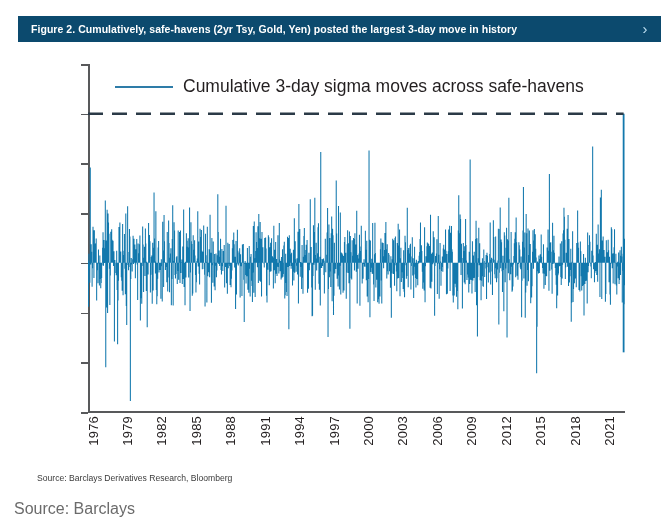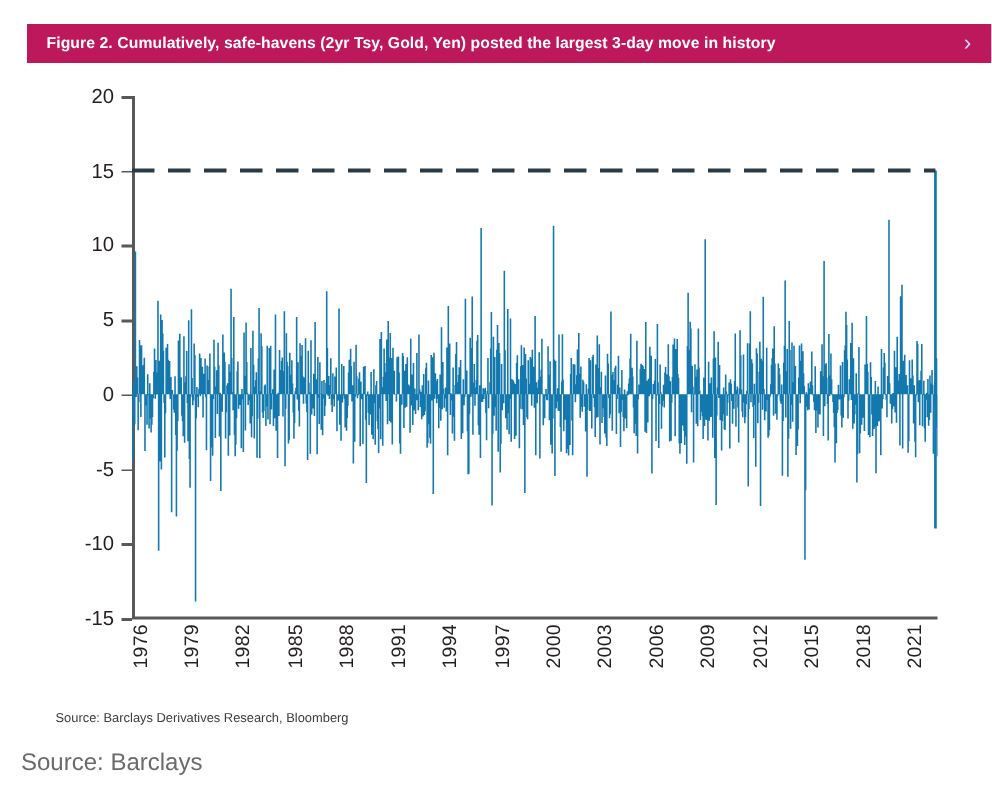--- a/index.html
+++ b/index.html
@@ -9,21 +9,21 @@
     background:#ffffff;
     font-family:"Liberation Sans", sans-serif;
     overflow:hidden;
     position:relative;
   }
   #root{position:absolute;left:0;top:0;width:661px;height:528px;}
 
   
   .banner{
     position:absolute;left:18px;top:16px;width:643px;height:26px;
-    background:#be185d;
+    background:#0c4a6e;
     display:flex;align-items:center;
   }
   .banner-title{
     color:#ffffff;
     font-size:10.5px;
     font-weight:bold;
     letter-spacing:0.05px;
     margin-left:13px;
     white-space:nowrap;
   }
@@ -100,31 +100,25 @@
 
 <div id="root">
 
   <div class="banner">
     <div class="banner-title">Figure 2. Cumulatively, safe-havens (2yr Tsy, Gold, Yen) posted the largest 3-day move in history</div>
     <div class="banner-chevron">›</div>
   </div>
 
   <div class="chart-card"></div>
 
+  <div class="legend">
+    <div class="legend-line"></div>
+    <div class="legend-label">Cumulative 3-day sigma moves across safe-havens</div>
+  </div>
 
-  <div class="ylabels-col" id="ylabels">
-      <div class="ylabel" style="top: 64px;">20</div>
-      <div class="ylabel" style="top: 113.714px;">15</div>
-      <div class="ylabel" style="top: 163.429px;">10</div>
-      <div class="ylabel" style="top: 213.143px;">5</div>
-      <div class="ylabel" style="top: 262.857px;">0</div>
-      <div class="ylabel" style="top: 312.571px;">-5</div>
-      <div class="ylabel" style="top: 362.286px;">-10</div>
-      <div class="ylabel" style="top: 412px;">-15</div>
-    </div>
 
   <div class="axis-line y-axis"></div>
   <div class="axis-line x-axis"></div>
 
   <div id="yticks">
       <div class="ytick" style="top: 64px;"></div>
       <div class="ytick" style="top: 113.714px;"></div>
       <div class="ytick" style="top: 163.429px;"></div>
       <div class="ytick" style="top: 213.143px;"></div>
       <div class="ytick" style="top: 262.857px;"></div>

